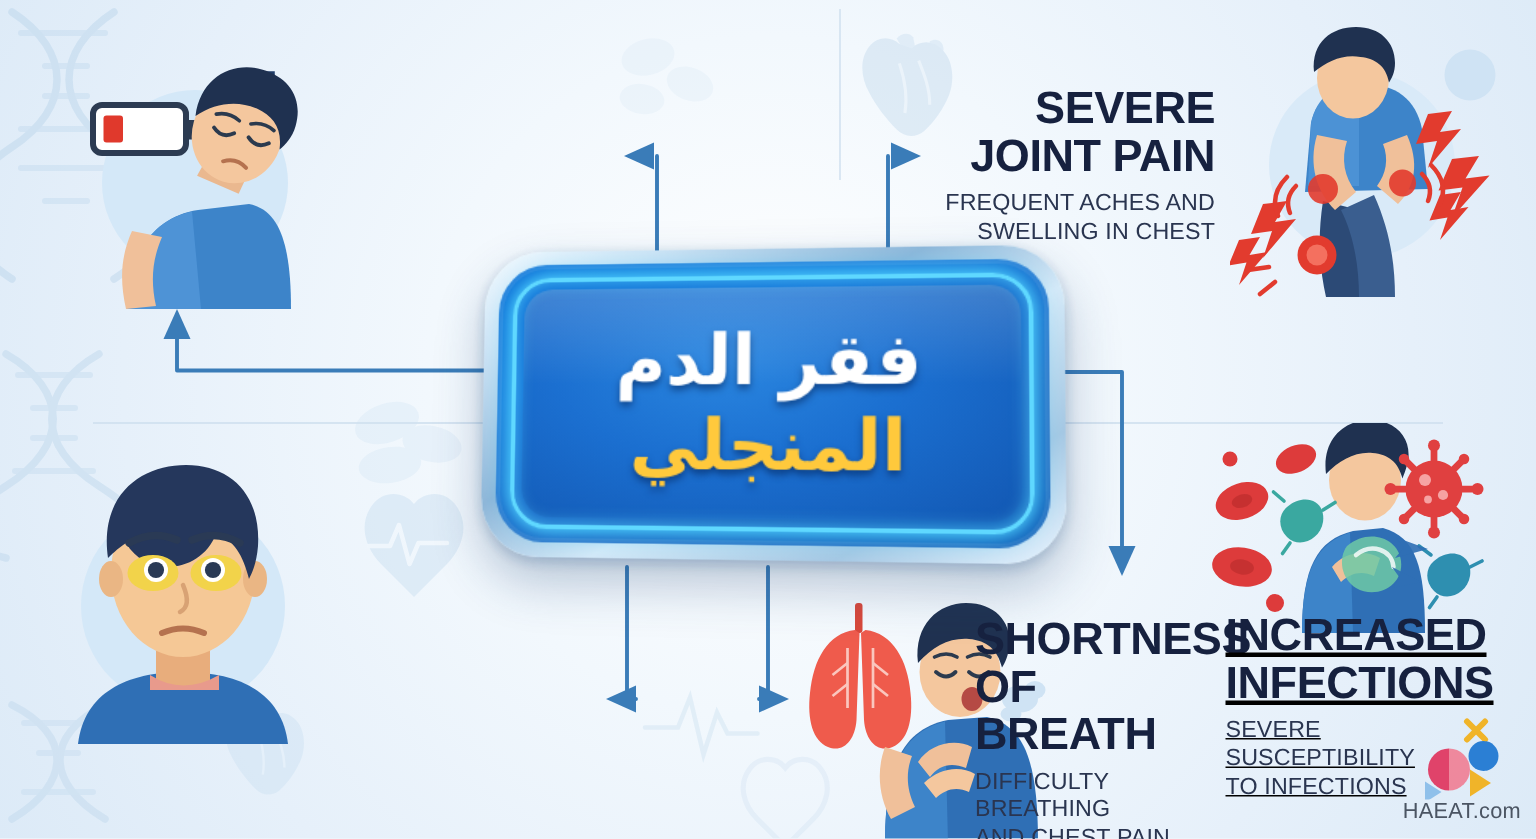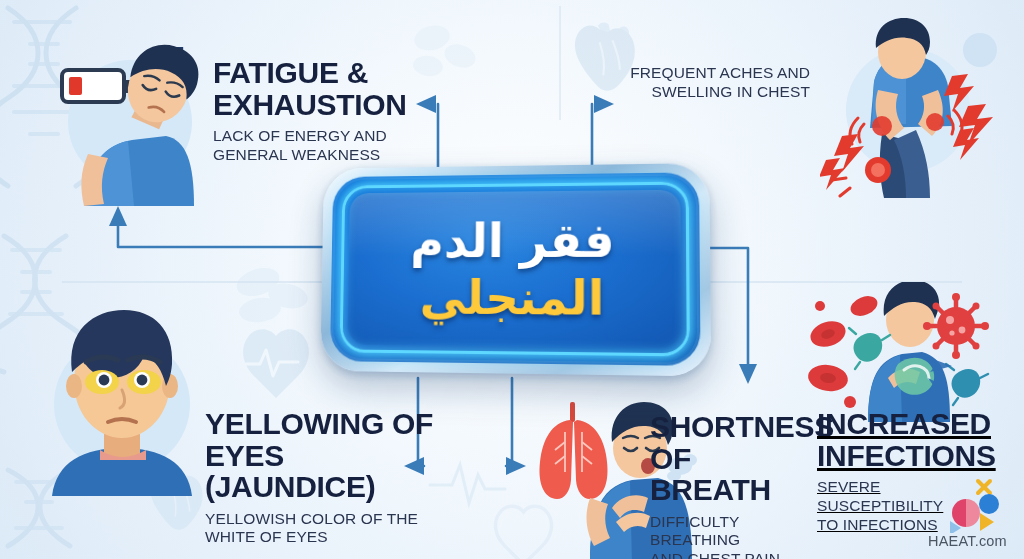--- a/index.html
+++ b/index.html
@@ -61,21 +61,21 @@
   }
   .ar{
     direction:rtl;font-weight:bold;line-height:1;
     text-align:center;font-family:"DejaVu Sans", sans-serif;
   }
   .ar1{font-size:47px;color:#ffffff;text-shadow:0 3px 5px rgba(0,30,80,.55);}
   .ar2{font-size:47px;color:#ffc93c;text-shadow:0 3px 5px rgba(0,30,80,.55);margin-top:10px;}
   .ill{position:absolute;}
 
   
-  #logo{position:absolute;right:10px;bottom:10px;width:86px;text-align:left;}
+  #logo{position:absolute;right:10px;bottom:10px;width:86px;text-align:right;}
   #logo .mark{position:relative;height:56px;}
   #wm-text{font-size:14.5px;color:#4b5563;letter-spacing:.2px;}
 </style>
 </head>
 <body>
 
 <div id="stage">
 
   <svg class="bg-svg" viewBox="0 0 1024 559">
     <defs>
@@ -427,38 +427,28 @@
     <div class="plaque-shell"></div>
     <div class="plaque-bevel"></div>
     <div class="plaque-face">
       <div class="plaque-gloss"></div>
       <div class="ar ar1">فقر الدم</div>
       <div class="ar ar2">المنجلي</div>
     </div>
     <div class="plaque-neon"></div>
   </div>
 
-  <div class="blk" style="left:213px;top:57px;width:210px;">
-    <div class="ttl">FATIGUE &amp;
-EXHAUSTION</div>
-    <div class="sub">LACK OF ENERGY AND
-GENERAL WEAKNESS</div>
-  </div>
 
   <div class="blk right-al" style="left:600px;top:57px;width:210px;">
+    <div class="ttl">SEVERE
+JOINT PAIN</div>
     <div class="sub">FREQUENT ACHES AND
 SWELLING IN CHEST</div>
   </div>
 
-  <div class="blk" style="left:205px;top:408px;width:300px;">
-    <div class="ttl">YELLOWING OF EYES
-(JAUNDICE)</div>
-    <div class="sub">YELLOWISH COLOR OF THE
-WHITE OF EYES</div>
-  </div>
 
   <div class="blk" style="left:650px;top:411px;width:160px;">
     <div class="ttl">SHORTNESS
 OF BREATH</div>
     <div class="sub">DIFFICULTY BREATHING
 AND CHEST PAIN</div>
   </div>
 
   <div class="blk" style="left:817px;top:408px;width:190px;text-decoration:underline;">
     <div class="ttl">INCREASED

